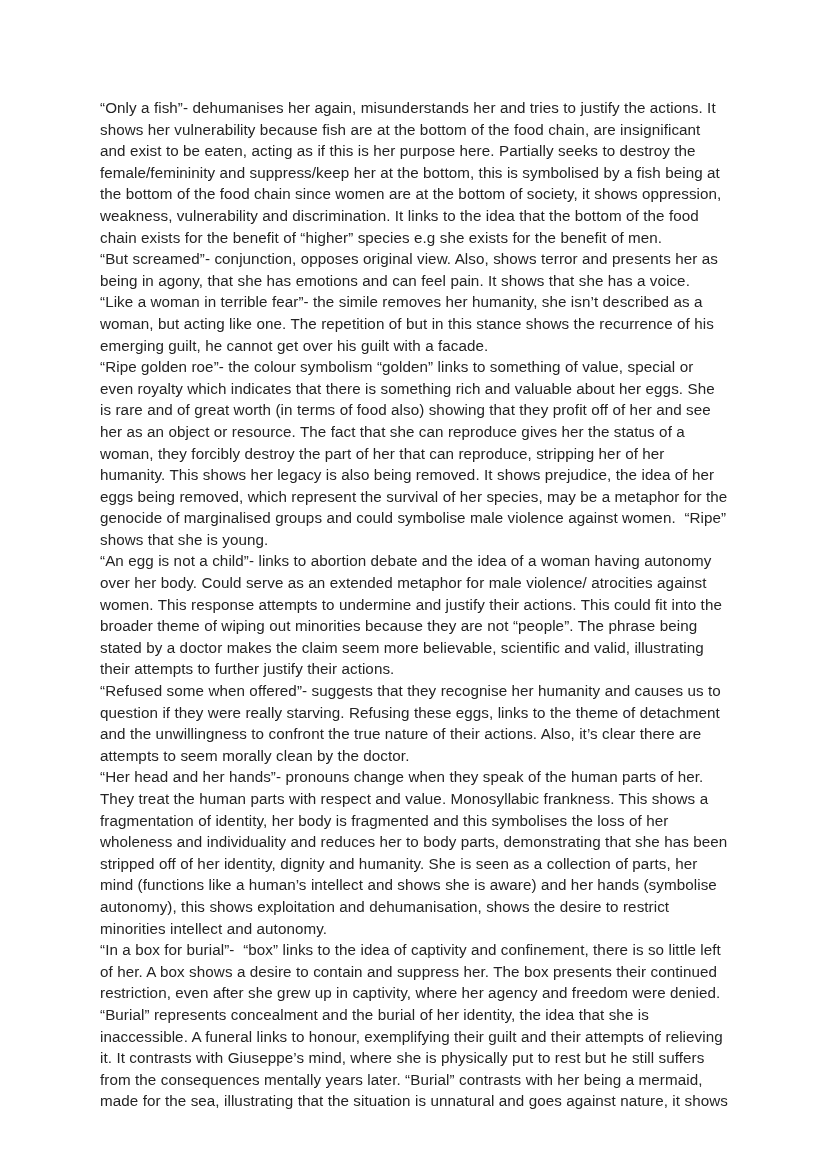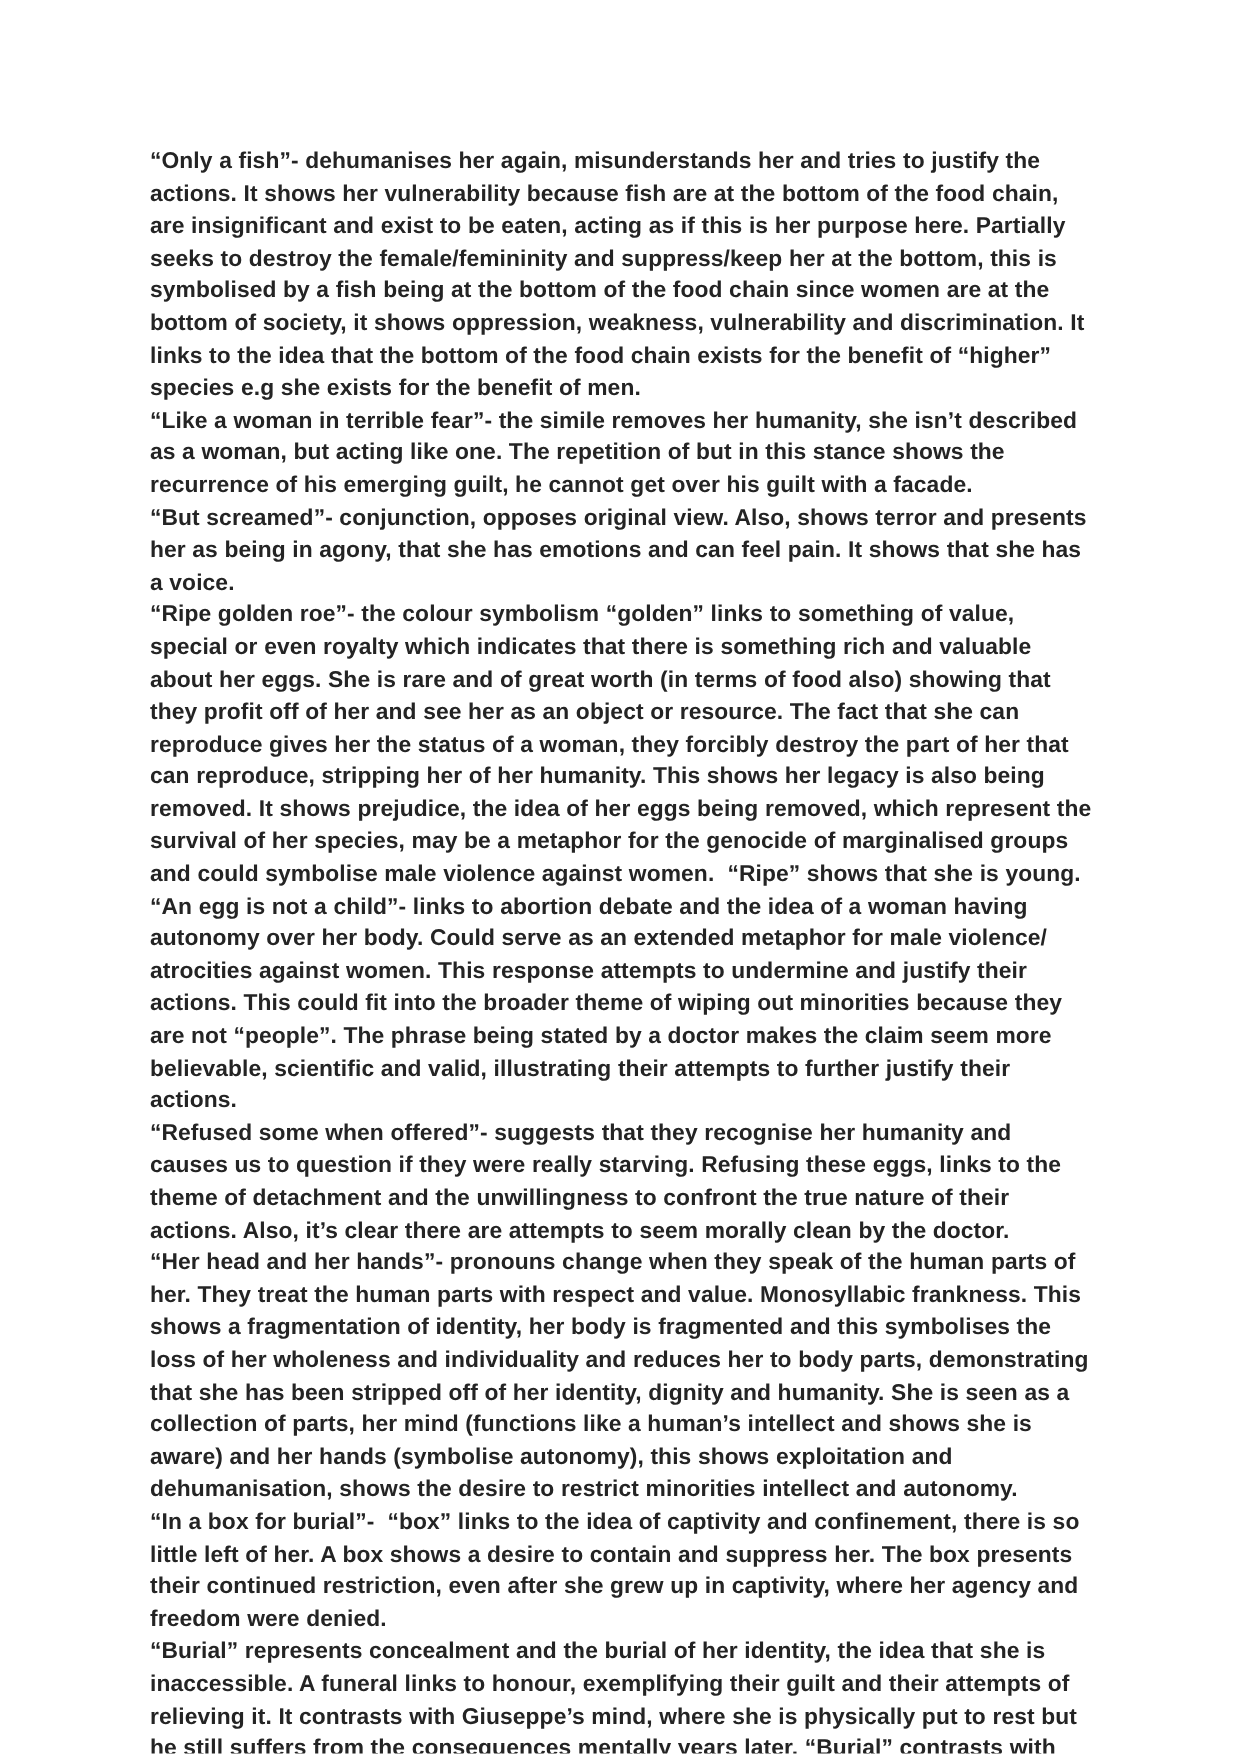--- a/index.html
+++ b/index.html
@@ -29,32 +29,32 @@
   .para {
     margin: 0;
     padding: 0;
     font-size: 15.2px;
     line-height: 21.6px;
     color: #242424;
     text-align: left;
     letter-spacing: 0.005em;
     word-spacing: 0.004em;
     white-space: pre-wrap;
-    font-weight: 700;
+    font-weight: 400;
     -webkit-font-smoothing: antialiased;
   }
 </style>
 </head>
 <body>
 
 <div class="page">
   <div class="doc-body">
     <p class="para">“Only a fish”- dehumanises her again, misunderstands her and tries to justify the actions. It shows her vulnerability because fish are at the bottom of the food chain, are insignificant and exist to be eaten, acting as if this is her purpose here. Partially seeks to destroy the female/femininity and suppress/keep her at the bottom, this is symbolised by a fish being at the bottom of the food chain since women are at the bottom of society, it shows oppression, weakness, vulnerability and discrimination. It links to the idea that the bottom of the food chain exists for the benefit of “higher” species e.g she exists for the benefit of men.</p>
+    <p class="para">“But screamed”- conjunction, opposes original view. Also, shows terror and presents her as being in agony, that she has emotions and can feel pain. It shows that she has a voice.</p>
     <p class="para">“Like a woman in terrible fear”- the simile removes her humanity, she isn’t described as a woman, but acting like one. The repetition of but in this stance shows the recurrence of his emerging guilt, he cannot get over his guilt with a facade.</p>
-    <p class="para">“But screamed”- conjunction, opposes original view. Also, shows terror and presents her as being in agony, that she has emotions and can feel pain. It shows that she has a voice.</p>
     <p class="para">“Ripe golden roe”- the colour symbolism “golden” links to something of value, special or even royalty which indicates that there is something rich and valuable about her eggs. She is rare and of great worth (in terms of food also) showing that they profit off of her and see her as an object or resource. The fact that she can reproduce gives her the status of a woman, they forcibly destroy the part of her that can reproduce, stripping her of her humanity. This shows her legacy is also being removed. It shows prejudice, the idea of her eggs being removed, which represent the survival of her species, may be a metaphor for the genocide of marginalised groups and could symbolise male violence against women.  “Ripe” shows that she is young.</p>
     <p class="para">“An egg is not a child”- links to abortion debate and the idea of a woman having autonomy over her body. Could serve as an extended metaphor for male violence/ atrocities against women. This response attempts to undermine and justify their actions. This could fit into the broader theme of wiping out minorities because they are not “people”. The phrase being stated by a doctor makes the claim seem more believable, scientific and valid, illustrating their attempts to further justify their actions.</p>
     <p class="para">“Refused some when offered”- suggests that they recognise her humanity and causes us to question if they were really starving. Refusing these eggs, links to the theme of detachment and the unwillingness to confront the true nature of their actions. Also, it’s clear there are attempts to seem morally clean by the doctor.</p>
     <p class="para">“Her head and her hands”- pronouns change when they speak of the human parts of her. They treat the human parts with respect and value. Monosyllabic frankness. This shows a fragmentation of identity, her body is fragmented and this symbolises the loss of her wholeness and individuality and reduces her to body parts, demonstrating that she has been stripped off of her identity, dignity and humanity. She is seen as a collection of parts, her mind (functions like a human’s intellect and shows she is aware) and her hands (symbolise autonomy), this shows exploitation and dehumanisation, shows the desire to restrict minorities intellect and autonomy.</p>
     <p class="para">“In a box for burial”-  “box” links to the idea of captivity and confinement, there is so little left of her. A box shows a desire to contain and suppress her. The box presents their continued restriction, even after she grew up in captivity, where her agency and freedom were denied.</p>
     <p class="para">“Burial” represents concealment and the burial of her identity, the idea that she is inaccessible. A funeral links to honour, exemplifying their guilt and their attempts of relieving it. It contrasts with Giuseppe’s mind, where she is physically put to rest but he still suffers from the consequences mentally years later. “Burial” contrasts with her being a mermaid, made for the sea, illustrating that the situation is unnatural and goes against nature, it shows</p>
   </div>
 </div>
 
 </body></html>

